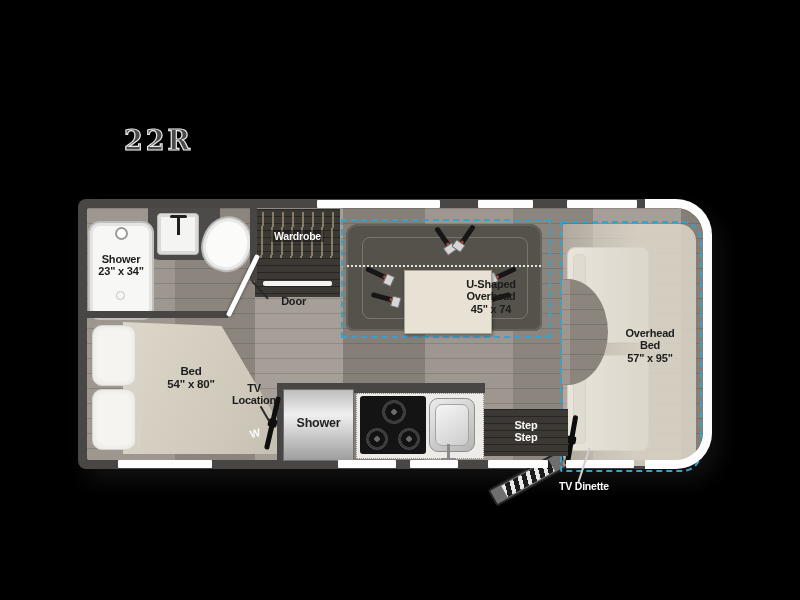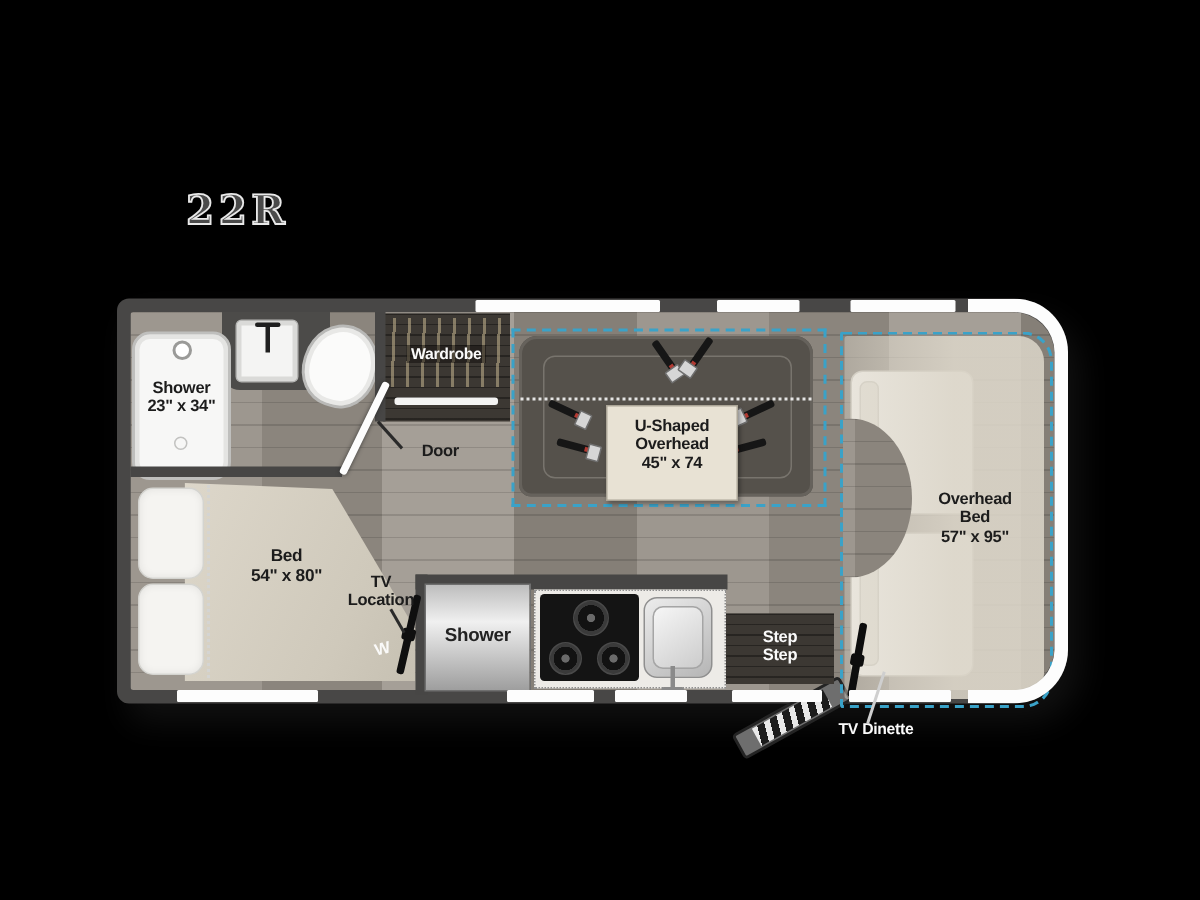--- a/index.html
+++ b/index.html
@@ -49,37 +49,37 @@
     border-radius:50% 50% 46% 46%;transform:rotate(18deg);box-shadow:inset 0 0 0 3px #e8e8e6;z-index:3;}
   .wall{background:#474645;z-index:4;}
   #bath-wall-right{left:172px;top:9px;width:7px;height:73px;}
   #bath-wall-bottom{left:9px;top:112px;width:141px;height:7px;}
   #door-swing{left:131px;top:84px;width:68px;height:5px;background:#fdfdfd;border-radius:2px;
     transform:rotate(116deg);box-shadow:0 0 3px rgba(40,40,40,.8);z-index:5;}
   #door-leader{left:181px;top:79px;height:24px;transform:rotate(-42deg);}
   #door-label{left:186px;top:96px;width:42px;text-align:right;}
 
   
-  #wardrobe{left:177px;top:10px;width:85px;height:72px;background:#3c3833;
+  #wardrobe{left:177px;top:10px;width:85px;height:88px;background:#3c3833;
     background-image:repeating-linear-gradient(180deg, rgba(0,0,0,.35) 0 1px, rgba(0,0,0,0) 1px 7px);z-index:3;}
   #wardrobe-hangers{left:3px;top:3px;width:79px;height:46px;
     background-image:repeating-linear-gradient(92deg, rgba(0,0,0,0) 0 4px, rgba(198,182,144,.55) 4px 6px, rgba(0,0,0,0) 6px 10px);}
   #wardrobe-label{left:0;top:22px;width:100%;font-size:10.5px;}
   #wardrobe-label span{background:rgba(10,8,6,.45);padding:0 3px;}
   #wardrobe-rod{left:8px;bottom:11px;width:69px;height:5px;background:#f4f4f3;border-radius:2px;z-index:4;}
 
   
   #dinette{left:263px;top:20px;width:206px;height:115px;border:2px dashed #3aa2c8;z-index:3;}
   #dinette-bench{left:3px;top:3px;width:196px;height:107px;background:#55514b;
     border-radius:12px 12px 8px 8px;box-shadow:inset 0 0 0 2px #66625c;}
   #dinette-seam{left:16px;top:13px;width:164px;height:80px;border:1.5px solid rgba(222,218,210,.26);border-radius:8px;}
   #dinette-dots{left:4px;top:44px;width:194px;border-top:2px dotted rgba(255,255,255,.85);z-index:4;}
   #dinette-table{left:61px;top:49px;width:86px;height:62px;background:#e8e2d4;border:1px solid #aaa496;
     box-shadow:1px 2px 3px rgba(0,0,0,.35);z-index:5;}
-  #dinette-label{left:0;top:7px;width:100%;font-size:11px;}
+  #dinette-label{left:0;top:7px;width:100%;font-size:11px;padding-left:43px;}
   .belt{width:24px;height:5px;background:#161616;border-radius:2px;z-index:4;}
   .belt::after{content:"";position:absolute;right:-6px;top:-2px;width:7px;height:9px;
     background:#d6d6d6;border:1px solid #6f6f6f;border-radius:1px;}
   .belt::before{content:"";position:absolute;right:2px;top:1px;width:3px;height:3px;background:#b23a32;}
 
   
   #cab{left:482px;top:22px;width:138px;height:247px;border:2.5px dashed #3aa2c8;
     border-radius:2px 20px 20px 2px;overflow:hidden;z-index:3;}
   .seat{left:5px;width:80px;height:94px;background:#f6f4ef;border:1px solid #cdcac2;border-radius:8px;z-index:2;}
   .seat .backband{position:absolute;left:5px;top:6px;bottom:6px;width:11px;background:#e7e4db;
@@ -125,21 +125,21 @@
   #burner-2{left:6px;top:32px;width:20px;height:20px;}
   #burner-3{left:38px;top:32px;width:20px;height:20px;}
   #kitchen-sink{left:72px;top:4px;width:44px;height:52px;border-radius:9px;border:1px solid #8f8f8f;
     background:linear-gradient(145deg,#ececec,#b5b5b5);}
   #sink-basin{left:5px;top:5px;width:32px;height:40px;border-radius:7px;border:1px solid #a5a5a5;
     background:linear-gradient(145deg,#f6f6f6,#cccccc);}
   #sink-faucet-stem{left:90px;top:50px;width:3px;height:16px;background:#8a8a8a;}
   #sink-faucet-bar{left:84px;top:64px;width:15px;height:3px;background:#8a8a8a;border-radius:2px;}
 
   
-  #stepwell{left:406px;top:210px;width:72px;height:47px;background:#3c3833;
+  #stepwell{left:406px;top:210px;width:84px;height:47px;background:#3c3833;
     background-image:repeating-linear-gradient(180deg, rgba(0,0,0,.35) 0 1px, rgba(0,0,0,0) 1px 7px);z-index:4;}
   #stepwell-label{left:0;top:10px;width:100%;}
 
   
   #entry-step{left:487px;top:428px;width:78px;height:15px;background:#6e6e6e;border:2px solid #242424;
     border-radius:3px;transform:rotate(-29deg);z-index:2;}
   #entry-step-tread{left:12px;top:1px;right:12px;bottom:1px;
     background:repeating-linear-gradient(105deg,#e8e8e8 0 4px,#1c1c1c 4px 9px);}
   #tv-label-cab{left:550px;top:440px;width:68px;font-size:10.5px;}
   #tv-leader-cab{left:583px;top:406px;height:36px;transform:rotate(18deg);}

